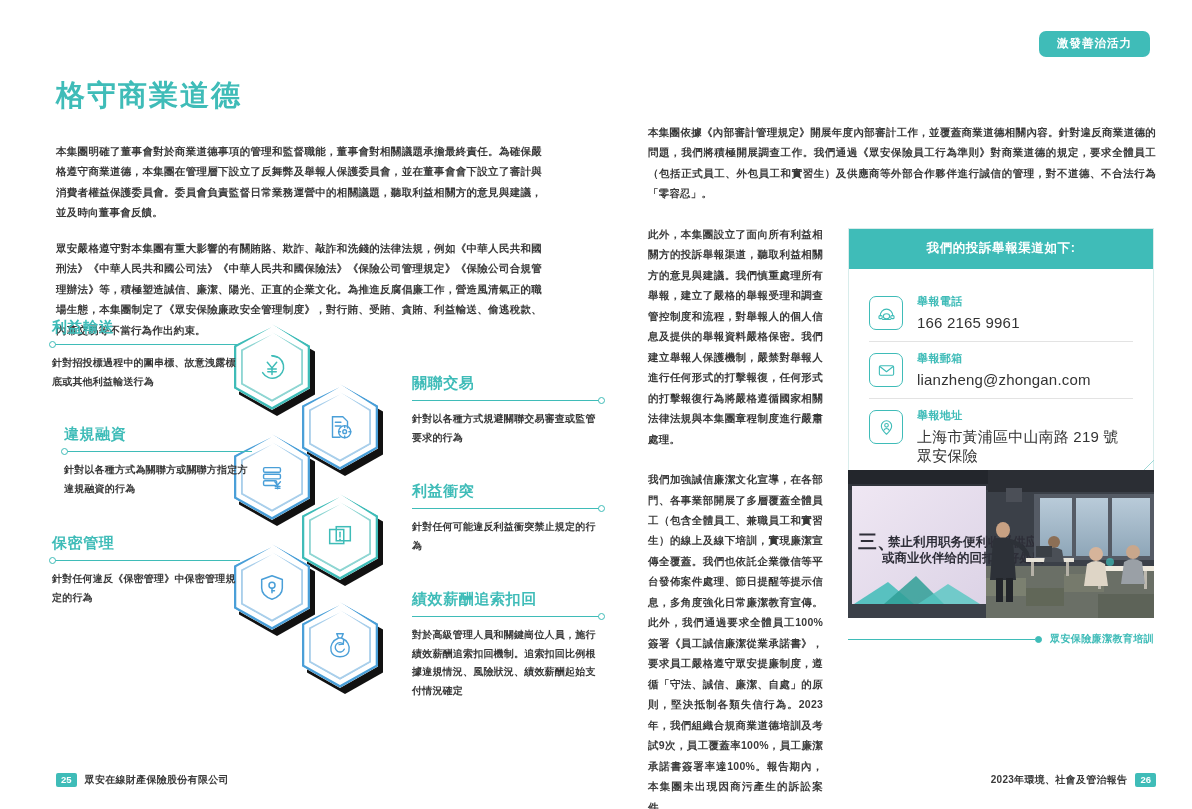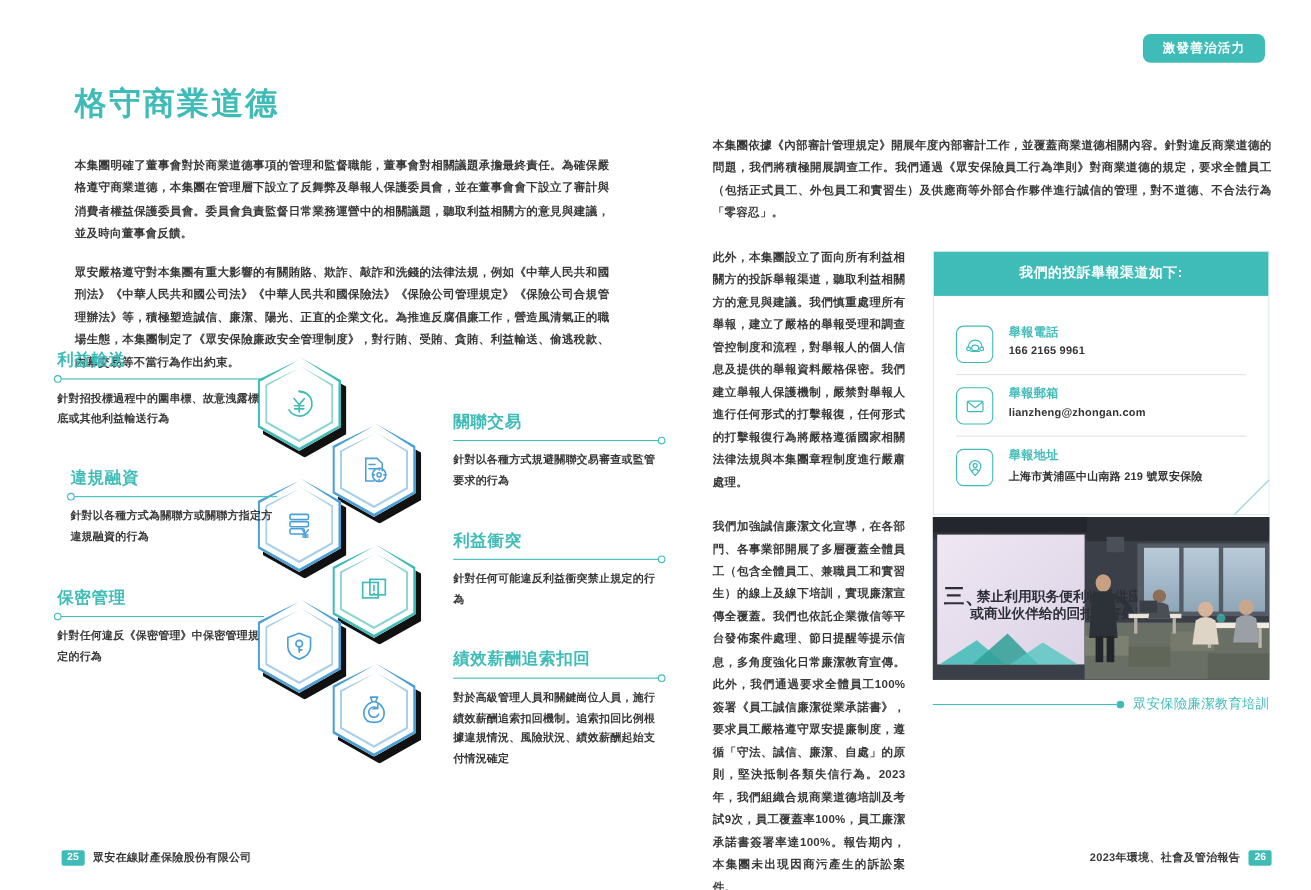--- a/index.html
+++ b/index.html
@@ -25,21 +25,21 @@
     font-weight: bold;
     letter-spacing: 1px;
     padding: 5px 18px 6px;
     border-radius: 7px;
     white-space: nowrap;
   }
 
   
   .col-left {
     position: absolute;
-    left: 68px; top: 78px;
+    left: 56px; top: 78px;
     width: 486px;
   }
   .col-right {
     position: absolute;
     left: 648px; top: 122px;
     width: 508px;
   }
 
   h1.section-title {
     color: #3fbcb8;
@@ -174,22 +174,22 @@
     margin-top: 2px;
   }
   .contact-txt .ttl {
     font-size: 11px;
     font-weight: bold;
     color: #3fbcb8;
     letter-spacing: 0.4px;
     margin-bottom: 5px;
   }
   .contact-txt .val {
-    font-size: 10px;
-    font-weight: bold;
+    font-size: 15px;
+    font-weight: normal;
     color: #333333;
     letter-spacing: 0.2px;
   }
   .fold {
     position: absolute;
     right: -1px; bottom: -1px;
     width: 0; height: 0;
     border-left: 32px solid #ffffff;
     border-bottom: 32px solid #ffffff;
   }
@@ -217,22 +217,22 @@
   }
   .caption-line { flex: 1; height: 1px; background: #3fbcb8; }
   .caption-dot {
     width: 7px; height: 7px;
     border: 1px solid #3fbcb8;
     background: #3fbcb8;
     border-radius: 50%;
     margin: 0 8px 0 0;
   }
   .caption-text {
-    font-size: 12px;
-    font-weight: normal;
+    font-size: 10px;
+    font-weight: bold;
     color: #3fbcb8;
     letter-spacing: 0.4px;
     white-space: nowrap;
   }
 
   
   .footer-left {
     position: absolute;
     left: 56px; bottom: 22px;
     display: flex; align-items: center;

